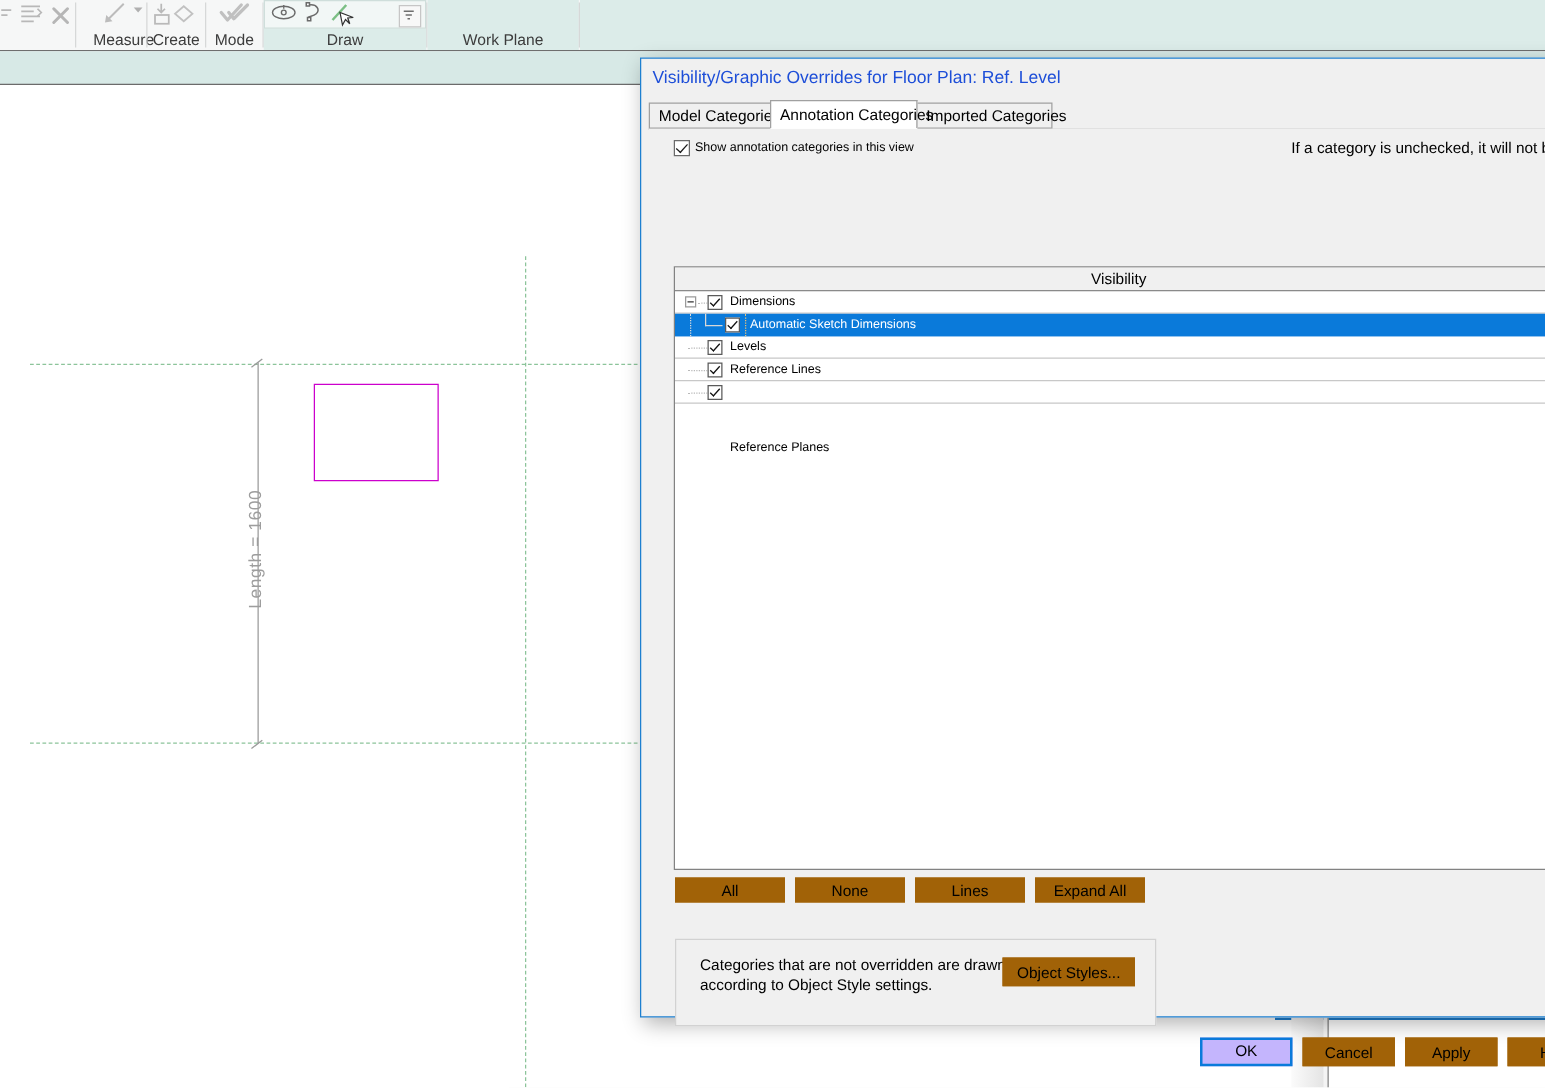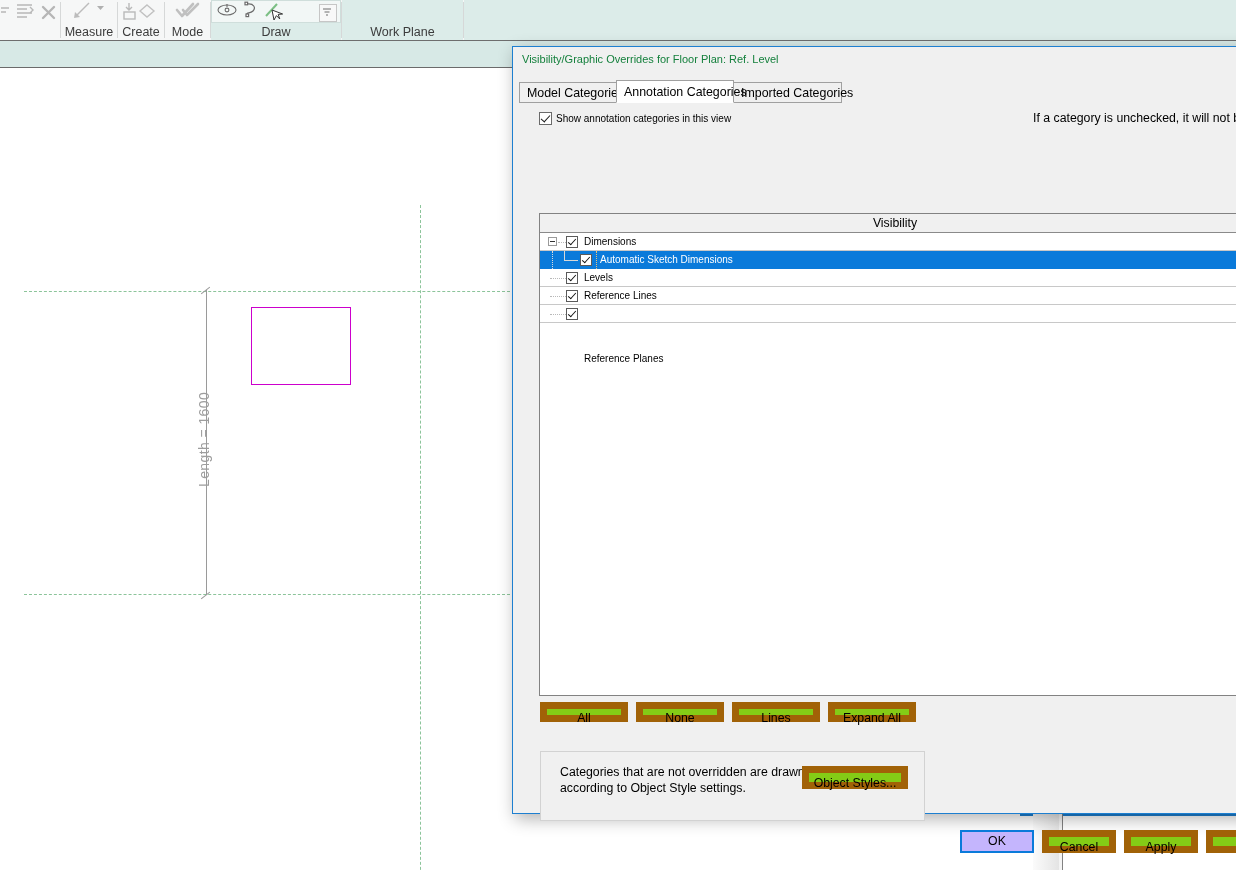--- a/index.html
+++ b/index.html
@@ -154,22 +154,22 @@
     width: 740px;
     height: 768px;
     background: #f0f0f0;
     border: 1.5px solid #1d7fd0;
     box-sizing: border-box;
     box-shadow: 3px 5px 16px rgba(0,0,0,0.30);
   }
   #dlg-title {
     position: absolute;
     left: 9px; top: 6px;
-    font-size: 11px;
-    color: #15803d;
+    font-size: 14px;
+    color: #1d4ed8;
     white-space: nowrap;
   }
 
   
   #tabstrip {
     position: absolute;
     left: 6px; top: 35px;
     width: 728px; height: 21px;
     border-bottom: 1px solid #a0a0a0;
   }
@@ -341,22 +341,22 @@
   .tseldivider {
     position: absolute;
     width: 0;
     border-left: 1px dotted #e8c27a;
     top: 0; height: 18px;
   }
 
   
   .btn {
     position: absolute;
-    background: #84cc16;
-    border: 7px solid #a16207;
+    background: #a16207;
+    border: 2px solid #a16207;
     box-sizing: border-box;
     font-size: 12.3px;
     color: #000;
     text-align: center;
     white-space: nowrap;
     font-family: "Liberation Sans", sans-serif;
   }
   .btn.default {
     border: 2px solid #0a7ada;
     background: #c4b5fd;
@@ -409,21 +409,21 @@
         <svg width="22" height="22" viewBox="0 0 22 22">
             <g stroke="#b6b6b6" stroke-width="2.4" stroke-linecap="round">
           <path d="M5 5l11 11M16 5L5 16"></path>
             </g>
           </svg>
       </span>
     </div>
   </div>
   <div class="panel-sep" style="left:60px;"></div>
 
-  <div class="ribbon-panel" style="left:61px; width:56px;">
+  <div class="ribbon-panel" style="left:71px; width:56px;">
     <div class="panel-icons">
       <span class="ico" style="left:8px; top:1px;">
         <svg width="24" height="22" viewBox="0 0 24 22">
             <g stroke="#bcbcbc" stroke-width="1.5" fill="none">
           <path d="M20 2L7 15"></path>
               <path d="M5 17l1-6 5 5z" fill="#bcbcbc" stroke="none"></path>
             </g>
           </svg>
       </span>
       <span class="ico" style="left:35px; top:4px; width:9px; height:8px;">

